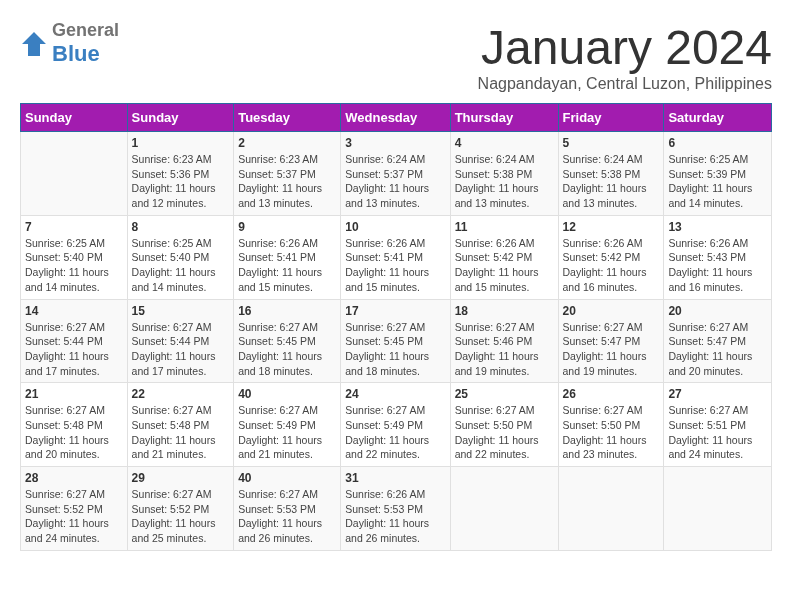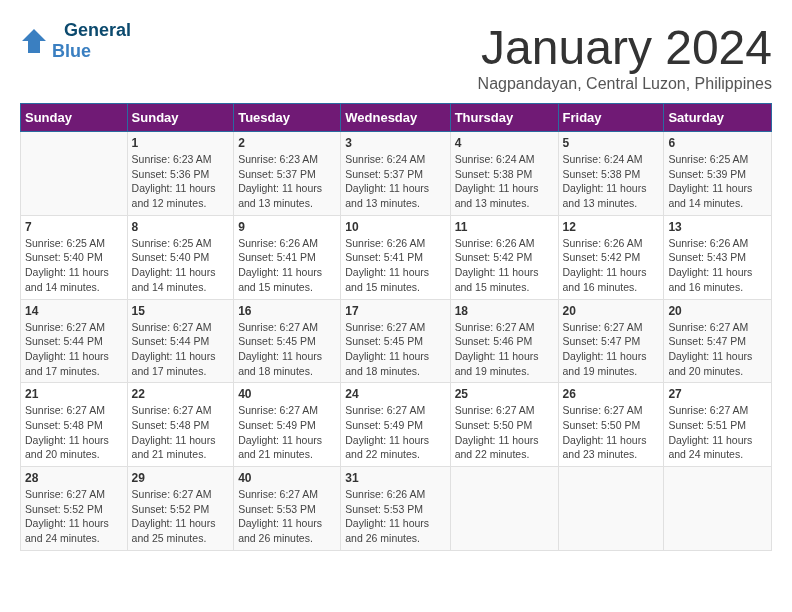--- a/index.html
+++ b/index.html
@@ -17,25 +17,24 @@
       margin-bottom: 10px;
     }
     .logo {
       display: flex;
       align-items: center;
       gap: 4px;
     }
     .logo-text-general {
       font-size: 18px;
       font-weight: bold;
-      color: #0c4a6e;
-      margin-left: 12px;
+      color: #737373;
     }
     .logo-text-blue {
-      font-size: 18px;
+      font-size: 22px;
       font-weight: bold;
       color: #3a7fc1;
     }
     .logo-icon {
       width: 28px;
       height: 28px;
     }
     .title-area {
       text-align: right;
     }
@@ -48,21 +47,21 @@
       font-size: 16px;
       color: #555;
       padding-left: 42px;
     }
     table {
       width: 100%;
       border-collapse: collapse;
       font-size: 11px;
     }
     thead tr {
-      background-color: #701a75;
+      background-color: #a21caf;
       color: white;
     }
     thead th {
       padding: 6px 4px;
       text-align: left;
       font-weight: bold;
       font-size: 13px;
       border: 1px solid #2a6aa0;
     }
     tbody tr {

